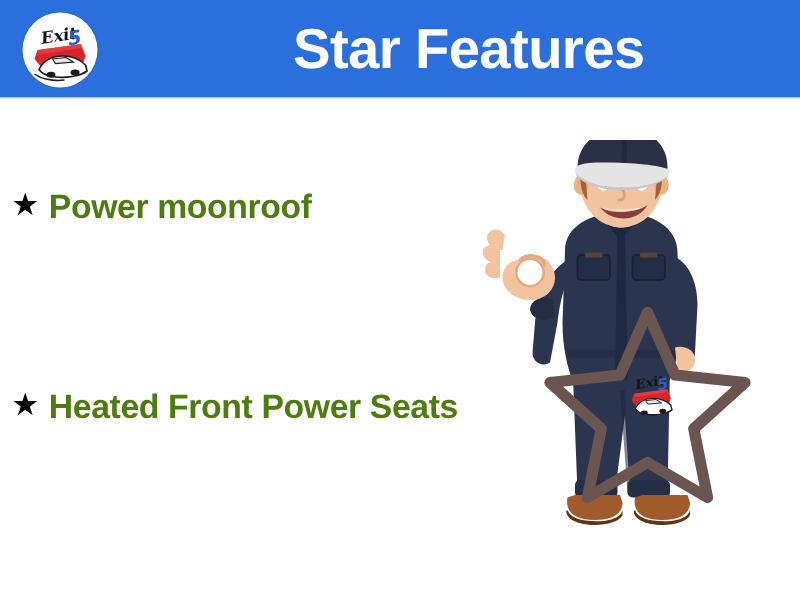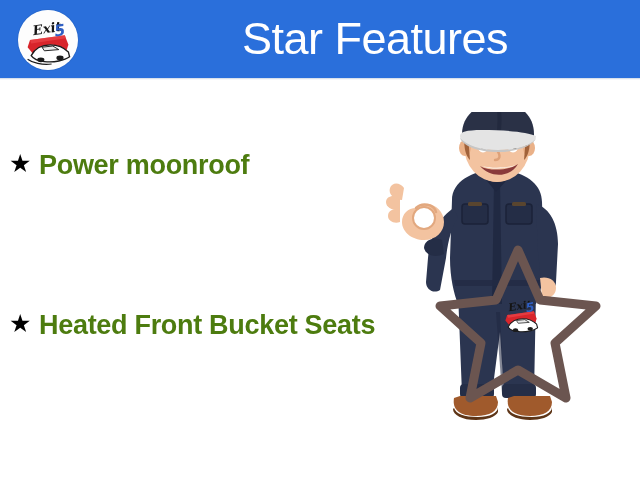--- a/index.html
+++ b/index.html
@@ -33,21 +33,21 @@
   }
   #page-title {
     position: absolute;
     left: 110px; top: 0;
     width: 530px;
     height: 72px;
     line-height: 78px;
     text-align: center;
     color: #ffffff;
     font-size: 45px;
-    font-weight: normal;
+    font-weight: bold;
     letter-spacing: -0.5px;
     white-space: nowrap;
   }
 
   
   .logo-badge {
     position: absolute;
     border-radius: 50%;
     background: #fdfdfd;
     overflow: hidden;
@@ -138,21 +138,21 @@
 
 <div id="features-list">
 
   <div class="feature-row" id="feature-row-0">
     <span class="bullet-star">★</span>
     <span class="feature-text">Power moonroof</span>
   </div>
 
   <div class="feature-row" id="feature-row-1">
     <span class="bullet-star">★</span>
-    <span class="feature-text">Heated Front Bucket Seats</span>
+    <span class="feature-text">Heated Front Power Seats</span>
   </div>
 
 </div>
 
 <div id="mechanic-illustration">
   <svg viewBox="0 0 254 312">
     <defs>
       <clipPath id="clipAll">
           <rect x="0" y="0" width="254" height="312"></rect>
         </clipPath>

